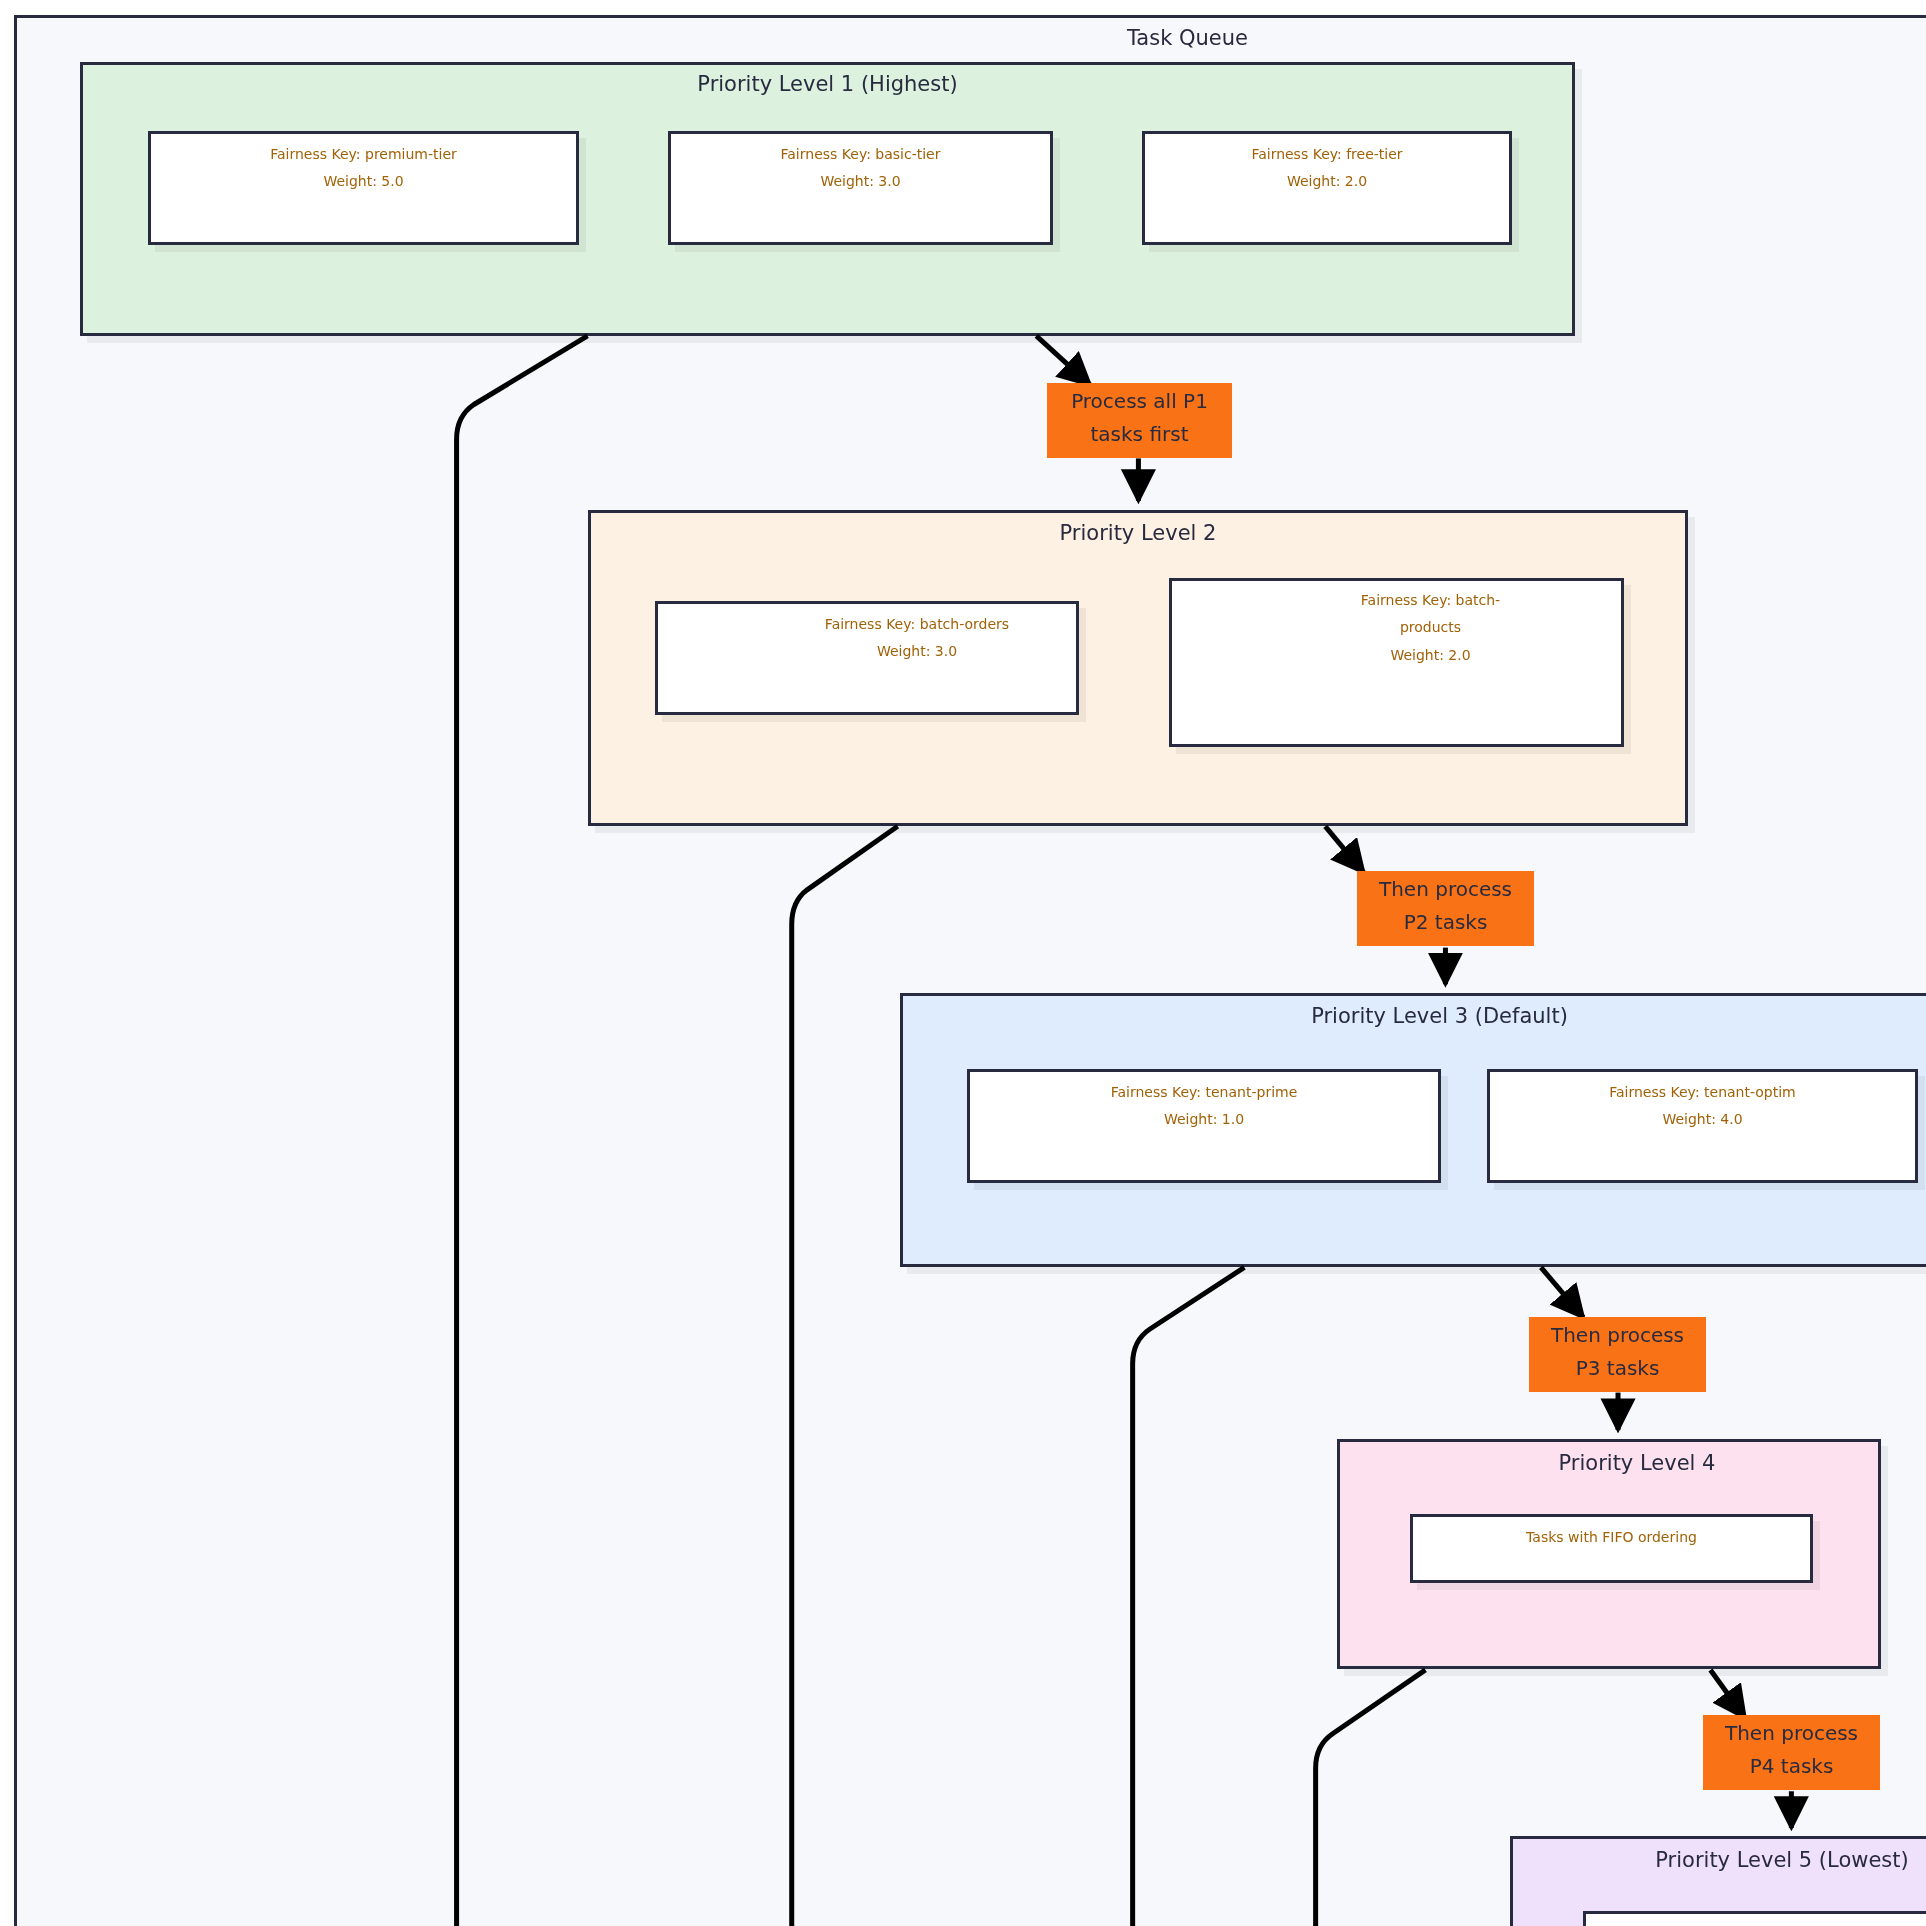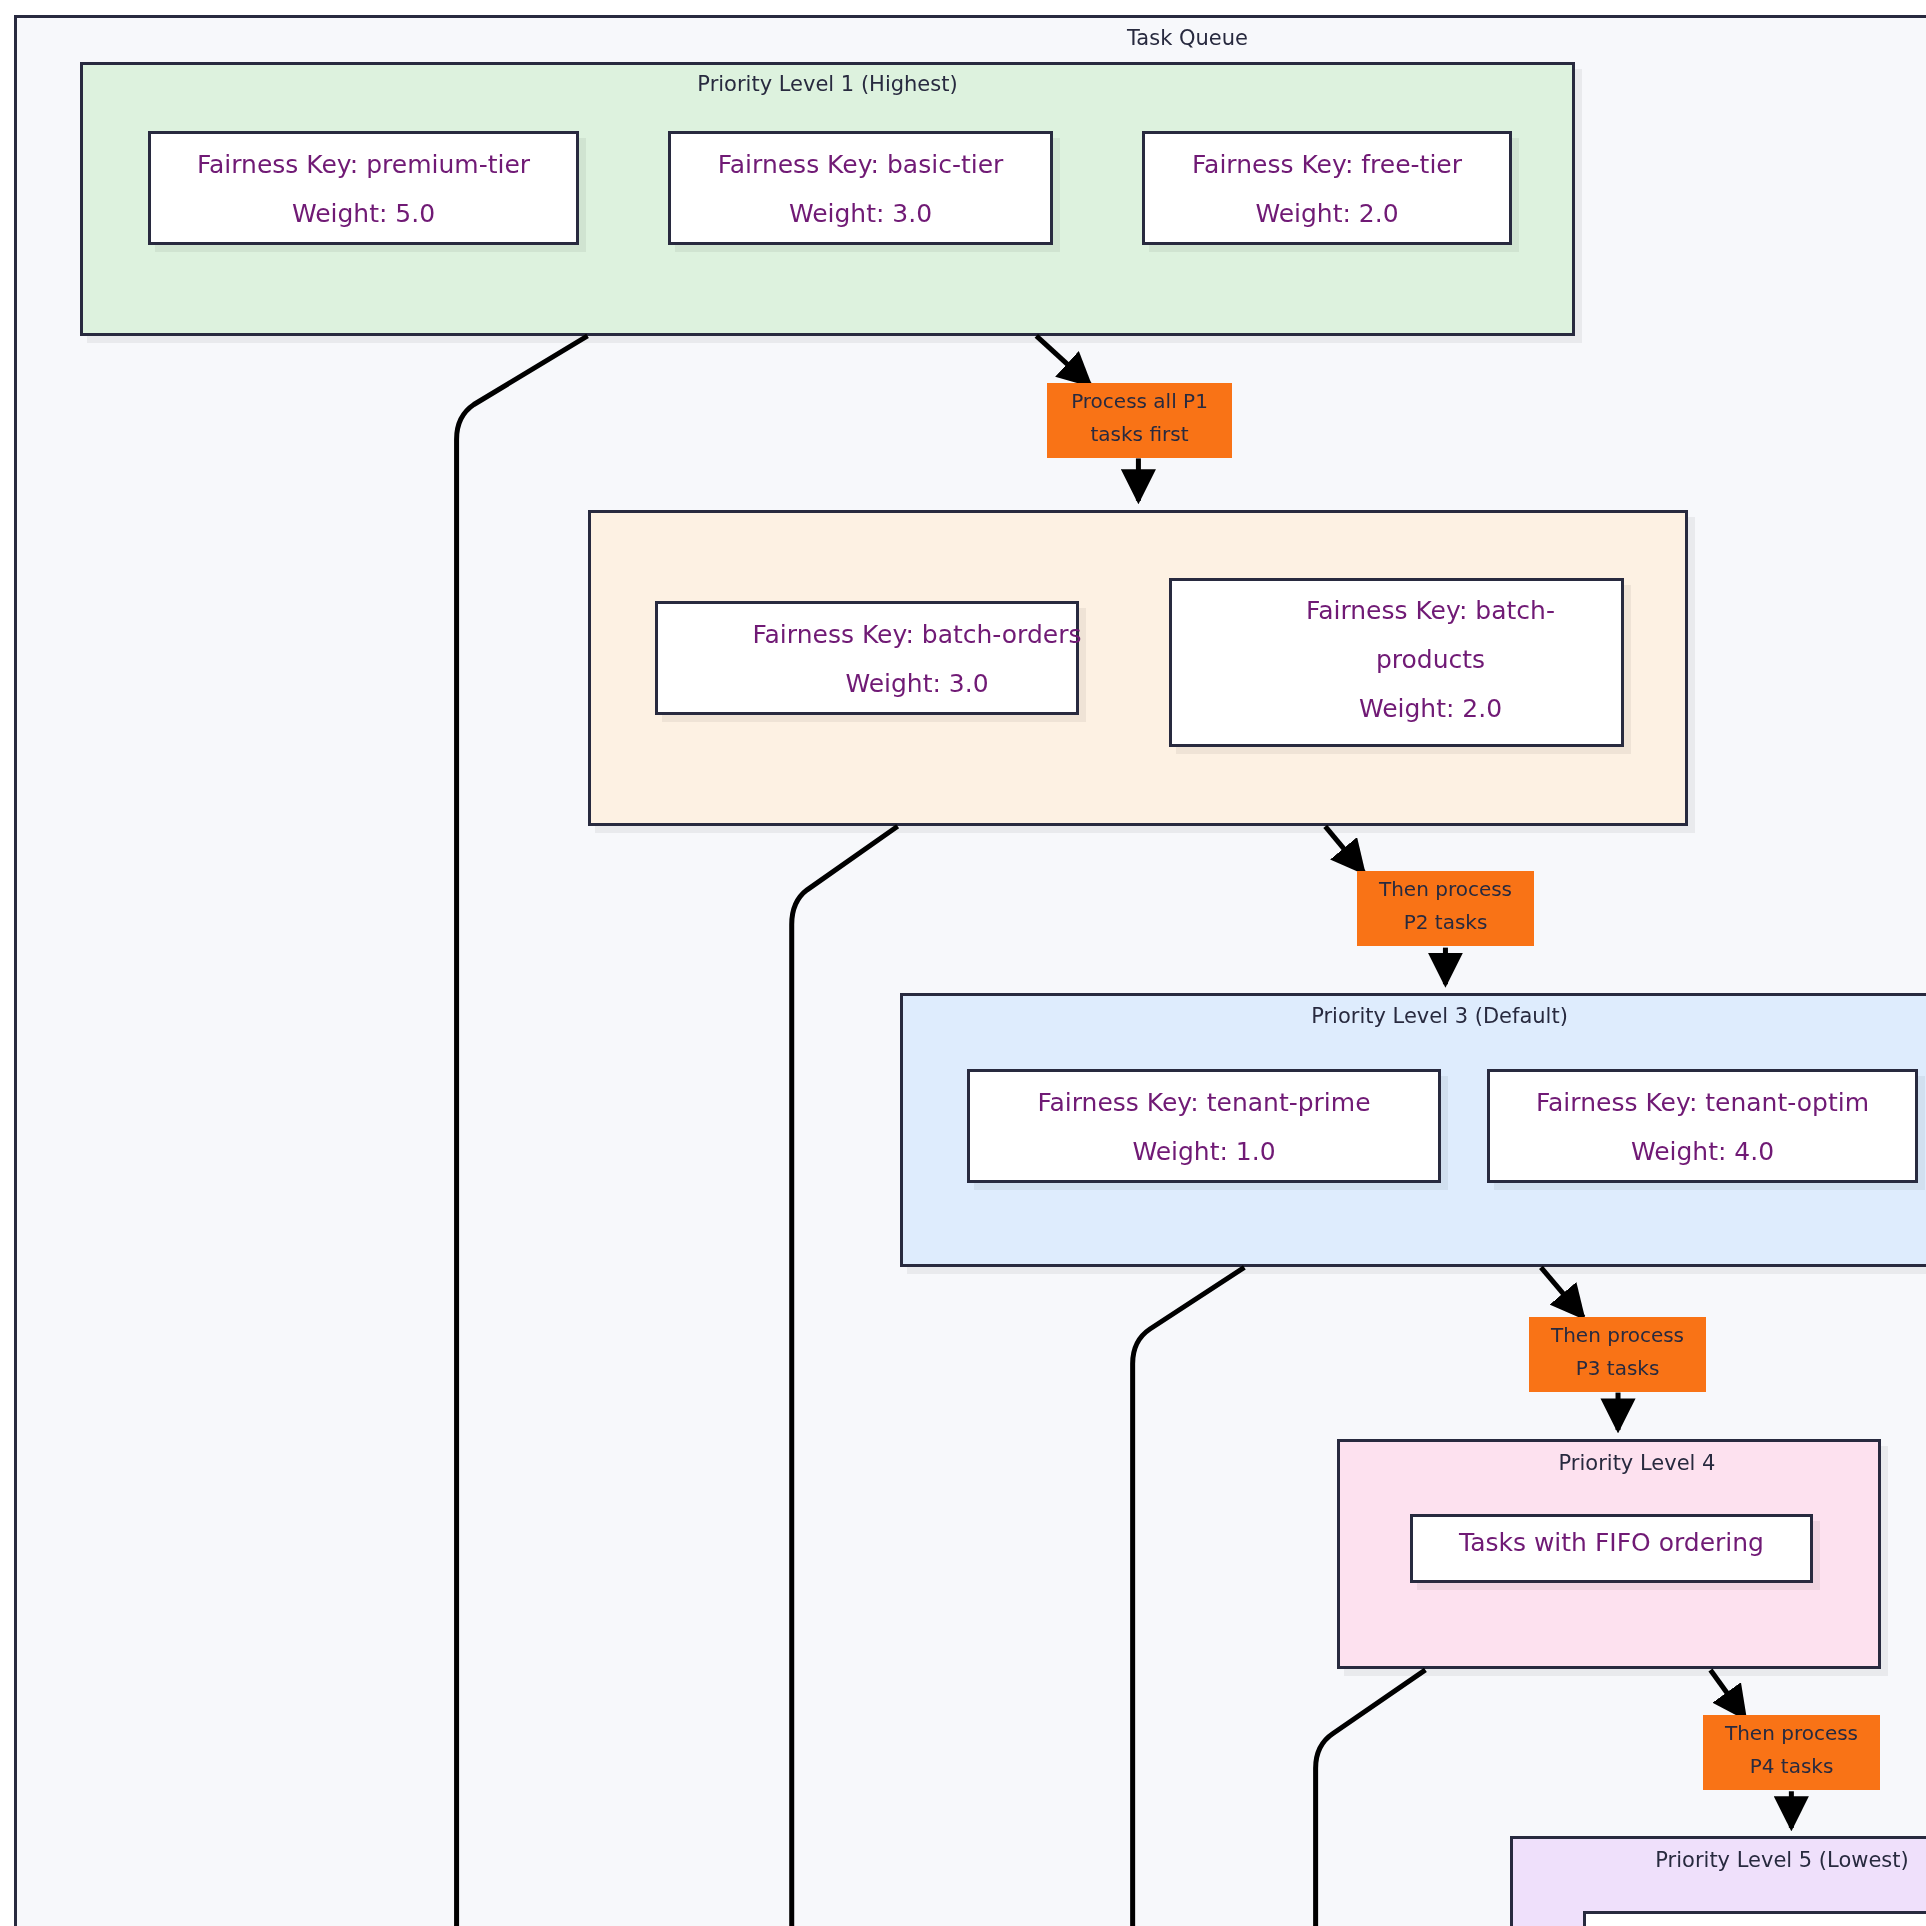--- a/index.html
+++ b/index.html
@@ -7,22 +7,22 @@
   #stage{position:relative;width:2377px;height:2398px;background:#ffffff;overflow:hidden;}
   svg.layer{position:absolute;left:0;top:0;width:2377px;height:2398px;overflow:visible;}
 
   
   .box{position:absolute;box-sizing:border-box;border:3.1px solid #282a3f;
        box-shadow:7px 7px 0 0 rgba(0,0,0,0.055);}
   .clusterbox{position:absolute;box-sizing:border-box;border:3.1px solid #282a3f;
        box-shadow:7px 7px 0 0 rgba(0,0,0,0.055);}
   .cluster-title{position:absolute;left:0;right:0;text-align:center;
        color:#282a3f;font-size:21px;line-height:1.1;white-space:nowrap;}
-  .nodetext{position:absolute;left:0;right:0;text-align:center;color:#701a75;
-       font-size:25px;line-height:1.95;}
+  .nodetext{position:absolute;left:0;right:0;text-align:center;color:#a16207;
+       font-size:14px;line-height:1.95;}
   .nodetext span{display:block;}
   .leaf{background:#ffffff;}
 
   
   .elabel{position:absolute;background:#f97316;color:#282a3f;font-size:20px;
        line-height:1.62;text-align:center;padding:2.3px 3.9px;box-sizing:border-box;
        white-space:nowrap;}
   .elabel span{display:block;}
 </style>
 </head>
@@ -49,20 +49,21 @@
     <span>Weight: 3.0</span>
   </div>
 
   <div class="box leaf" style="left:1142px;top:131px;width:370px;height:114px;"></div>
   <div class="nodetext" style="left:1142px;top:141px;width:370px;">
     <span>Fairness Key: free-tier</span>
     <span>Weight: 2.0</span>
   </div>
 
   <div class="clusterbox" style="left:588px;top:510px;width:1100px;height:316px;background:#fdf1e3;"></div>
+  <div class="cluster-title" style="left:588px;top:522px;width:1100px;">Priority Level 2</div>
 
   <div class="box leaf" style="left:655px;top:601px;width:424px;height:114px;"></div>
   <div class="nodetext" style="left:655px;top:611px;width:492px;padding-left:16px;">
     <span>Fairness Key: batch-orders</span>
     <span>Weight: 3.0</span>
   </div>
 
   <div class="box leaf" style="left:1169px;top:578px;width:455px;height:169px;"></div>
   <div class="nodetext" style="left:1169px;top:587px;width:523px;">
     <span>Fairness Key: batch-</span>

